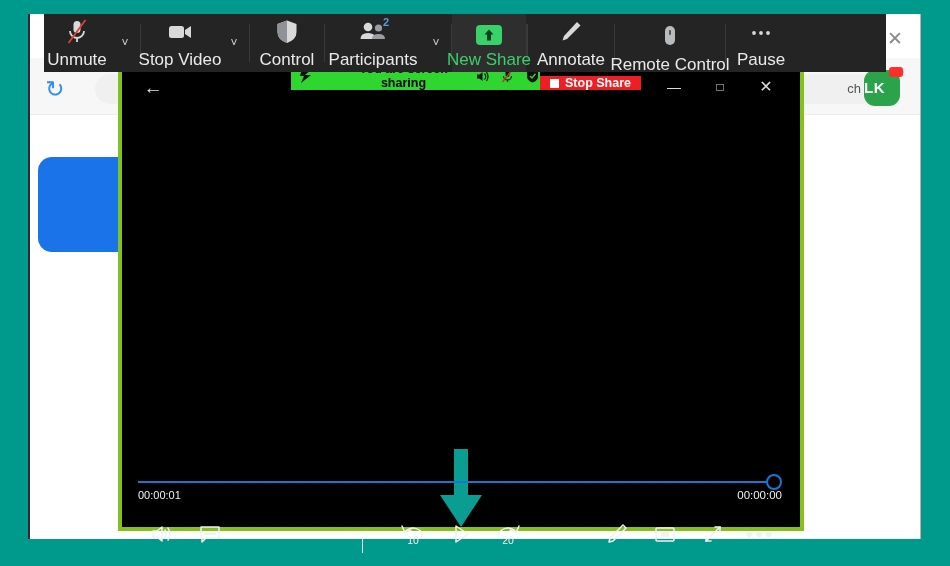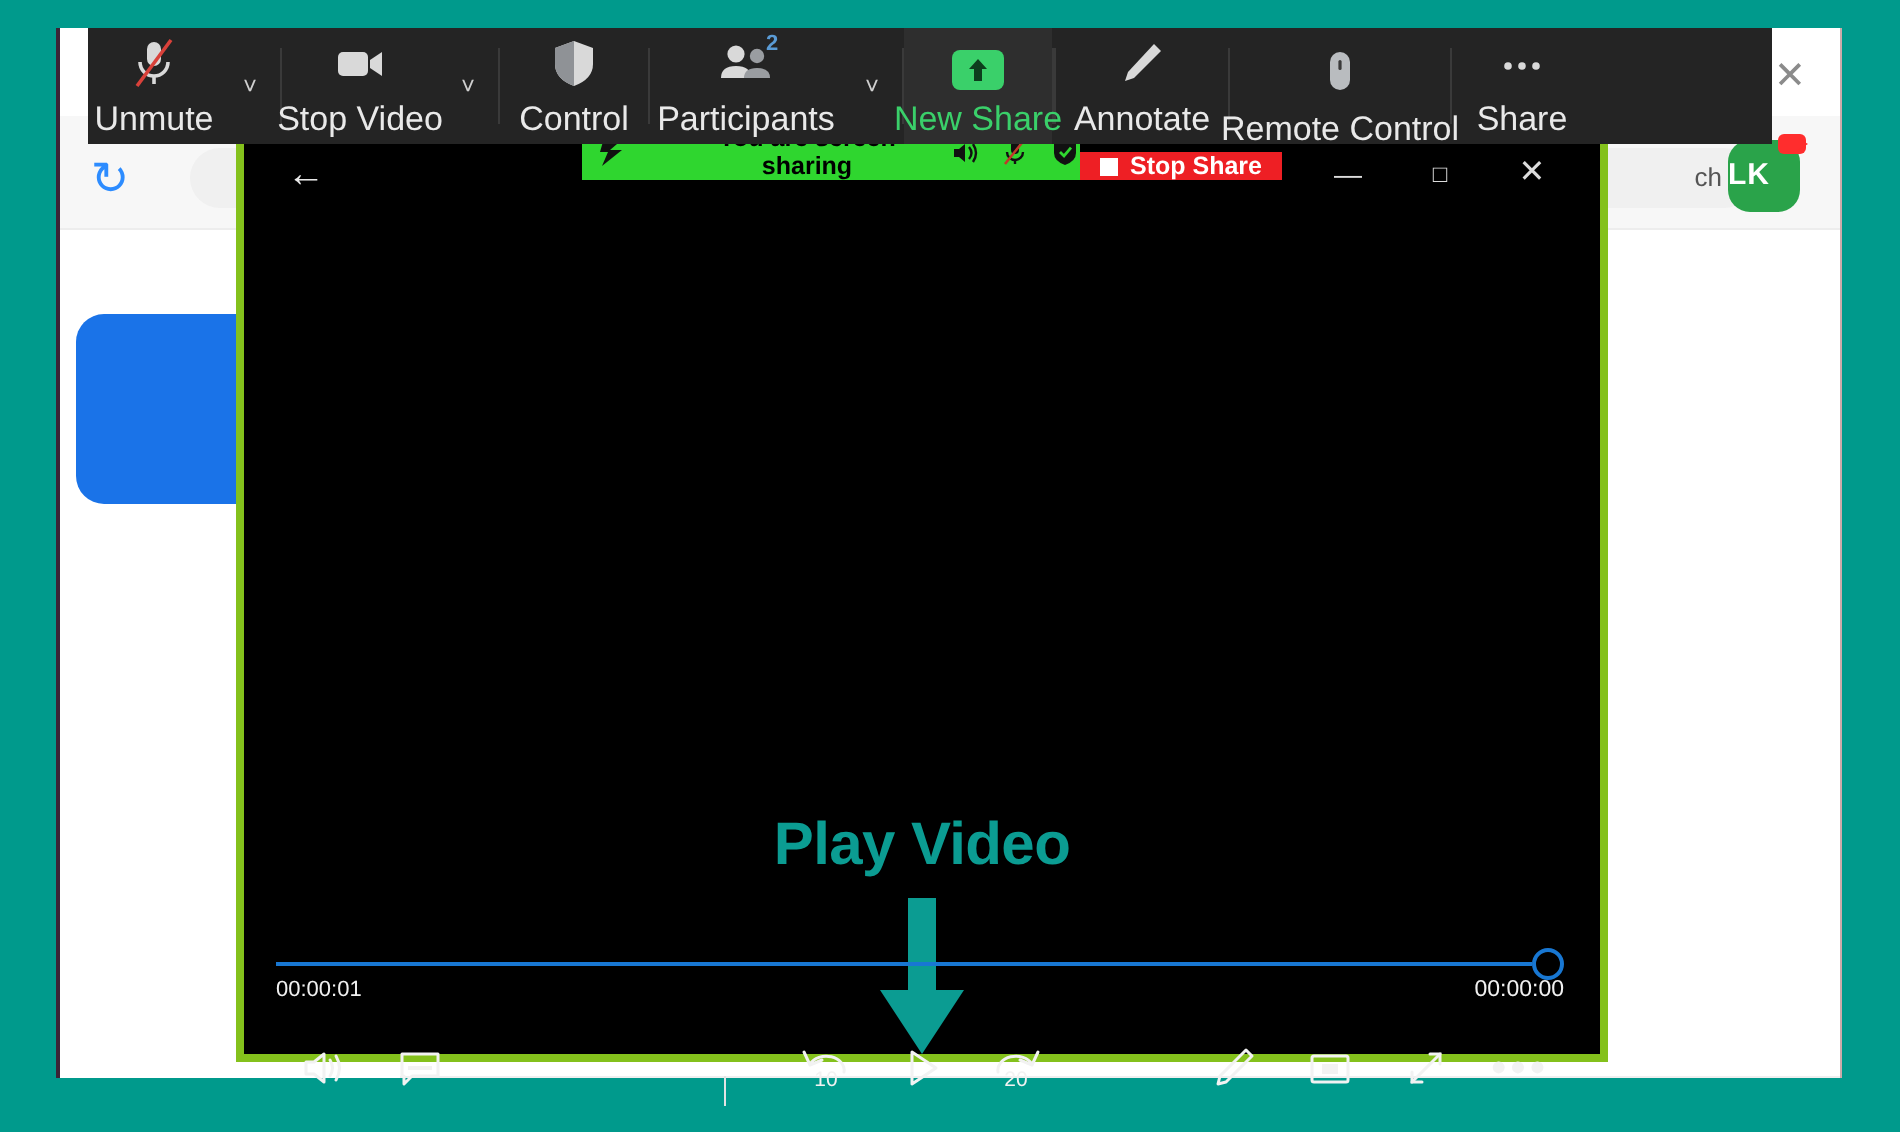--- a/index.html
+++ b/index.html
@@ -244,21 +244,20 @@
 <div id="share-window">
   <div id="share-titlebar">
     <div id="share-back">←</div>
     <div class="winctrl" id="win-min">—</div>
     <div class="winctrl" id="win-max">□</div>
     <div class="winctrl" id="win-close">✕</div>
   </div>
 
   <div id="video-area">
 
-    <div id="annot-text">Play Video</div>
 
     <div id="annot-arrow">
       <svg width="46" height="80" viewBox="0 0 46 80">
         <polygon points="16,0 30,0 30,46 44,46 23,78 2,46 16,46" fill="#0b9c92"></polygon>
       </svg>
     </div>
 
     <div id="timeline">
       <div class="track"></div>
       <div class="knob"></div>
@@ -457,15 +456,15 @@
   <div class="tb-sep"></div>
 
   <div class="tb-item" id="tb-more">
     <div class="tb-icon">
       <svg width="26" height="26" viewBox="0 0 26 26">
         <circle cx="6" cy="14" r="1.9" fill="#d9d9d9"></circle>
         <circle cx="13" cy="14" r="1.9" fill="#d9d9d9"></circle>
         <circle cx="20" cy="14" r="1.9" fill="#d9d9d9"></circle>
       </svg>
     </div>
-    <div class="tb-label">Share</div>
+    <div class="tb-label">Pause</div>
   </div>
 </div>
 
 </body></html>

